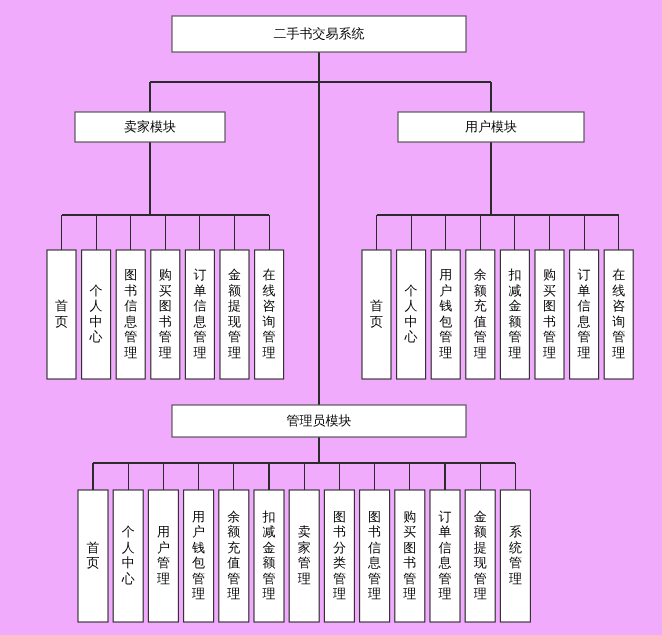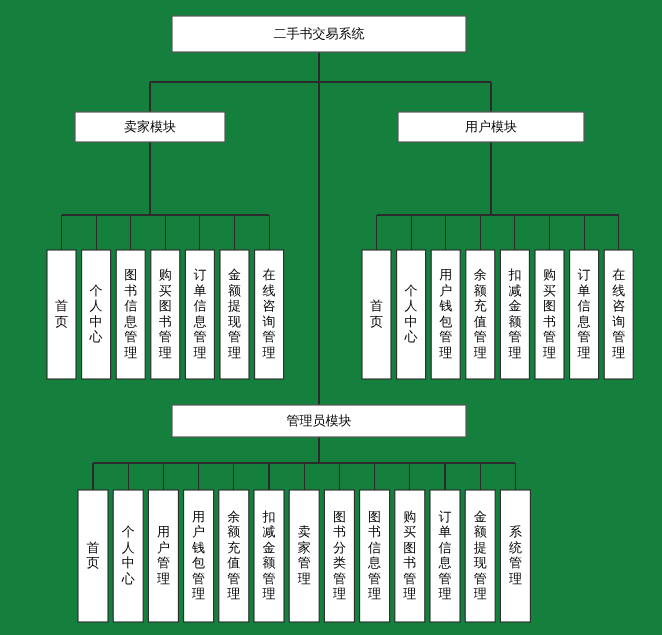--- a/index.html
+++ b/index.html
@@ -10,21 +10,21 @@
   body {
     width: 662px;
     height: 635px;
     font-family: "Liberation Sans", "DejaVu Sans", sans-serif;
     overflow: hidden;
   }
   #diagram-root {
     position: relative;
     width: 662px;
     height: 635px;
-    background: #15803d;
+    background: #f0abfc;
   }
   svg#chart-svg {
     position: absolute;
     left: 0;
     top: 0;
     width: 662px;
     height: 635px;
     display: block;
   }
   .node-box {

